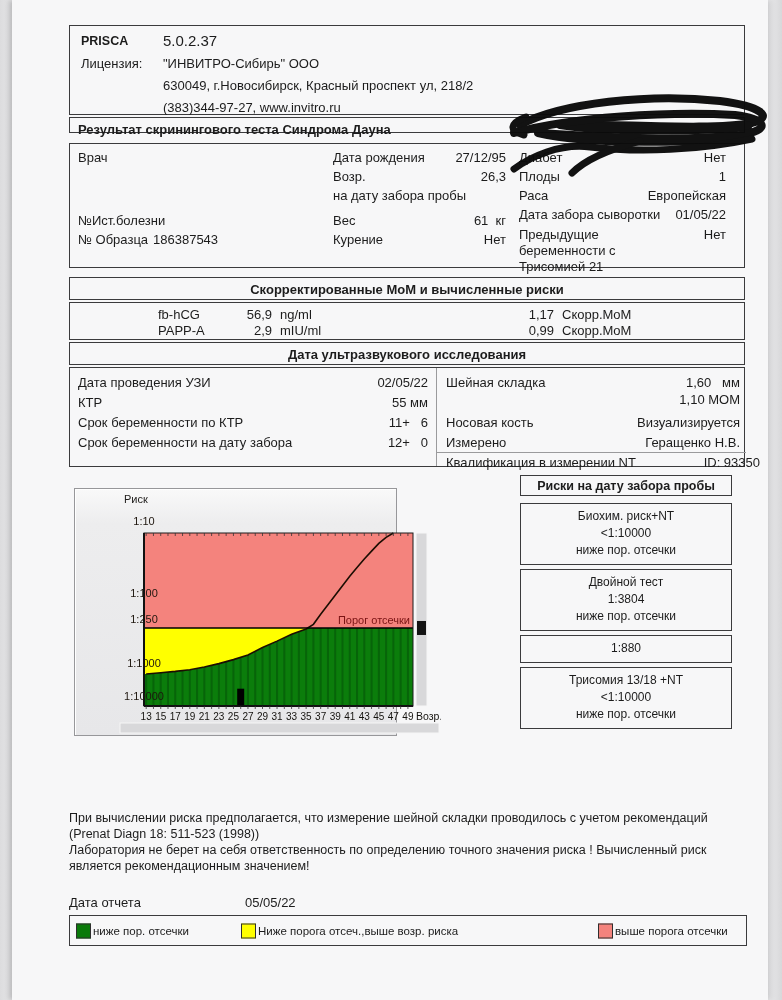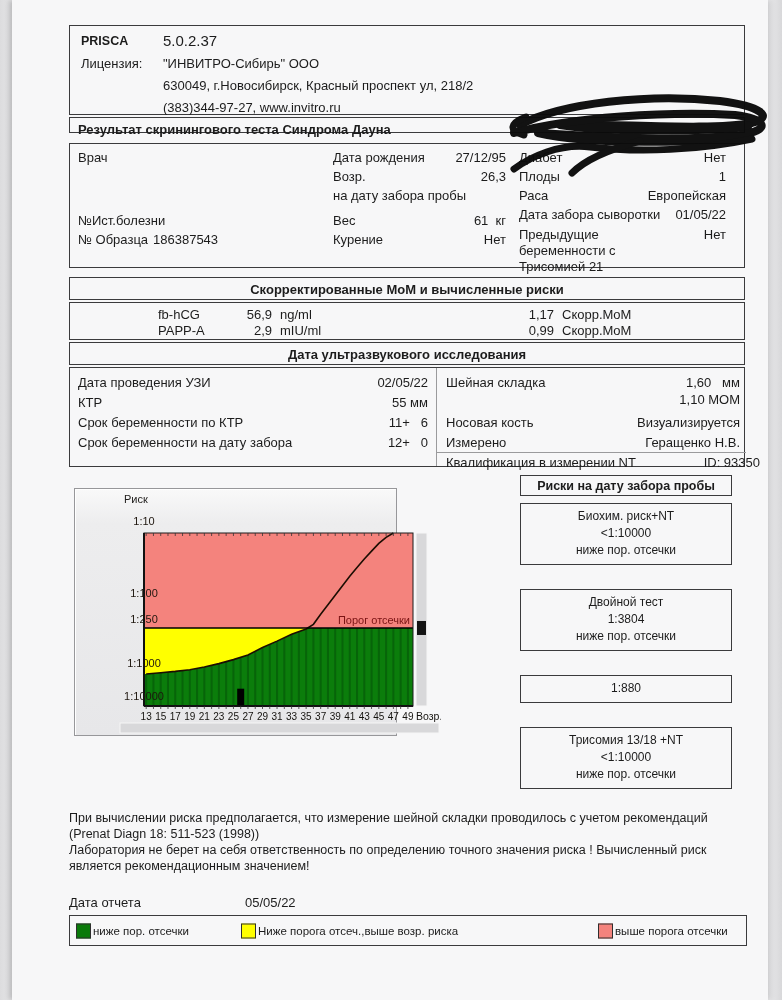--- a/index.html
+++ b/index.html
@@ -45,21 +45,21 @@
     left:62px; top:488px; width:323px; height:248px;
     background:linear-gradient(180deg,#f9f9f9 0%,#ededee 14%,#e7e7e9 100%);
     border:1px solid #97979a;
     box-shadow:inset 1px 1px 0 #ffffff;
     padding-left:43px;
   }
   
   #risks-title-box { left:508px; top:475px; width:212px; height:21px; }
   #risks-title-box .section-title { font-size:12.5px; }
   #risk-boxes { left:508px; top:503px; width:212px; }
-  .risk-box { border:1.5px solid #3b3b3d; margin-bottom:24px; padding:4px 2px 5px; text-align:center; }
+  .risk-box { border:1.5px solid #3b3b3d; margin-bottom:4px; padding:4px 2px 5px; text-align:center; }
   .risk-line { font-size:12px; line-height:17px; }
   
   #disclaimer { left:57px; top:810px; width:672px; }
   .disc-line { font-size:12.5px; line-height:16px; }
   
   #report-date-label { left:57px; top:896px; }
   #report-date-value { left:233px; top:896px; }
   
   #legend-box { left:57px; top:915px; width:678px; height:31px; }
   .legend-item { position:absolute; top:50%; transform:translateY(-50%); display:flex; align-items:center; }

